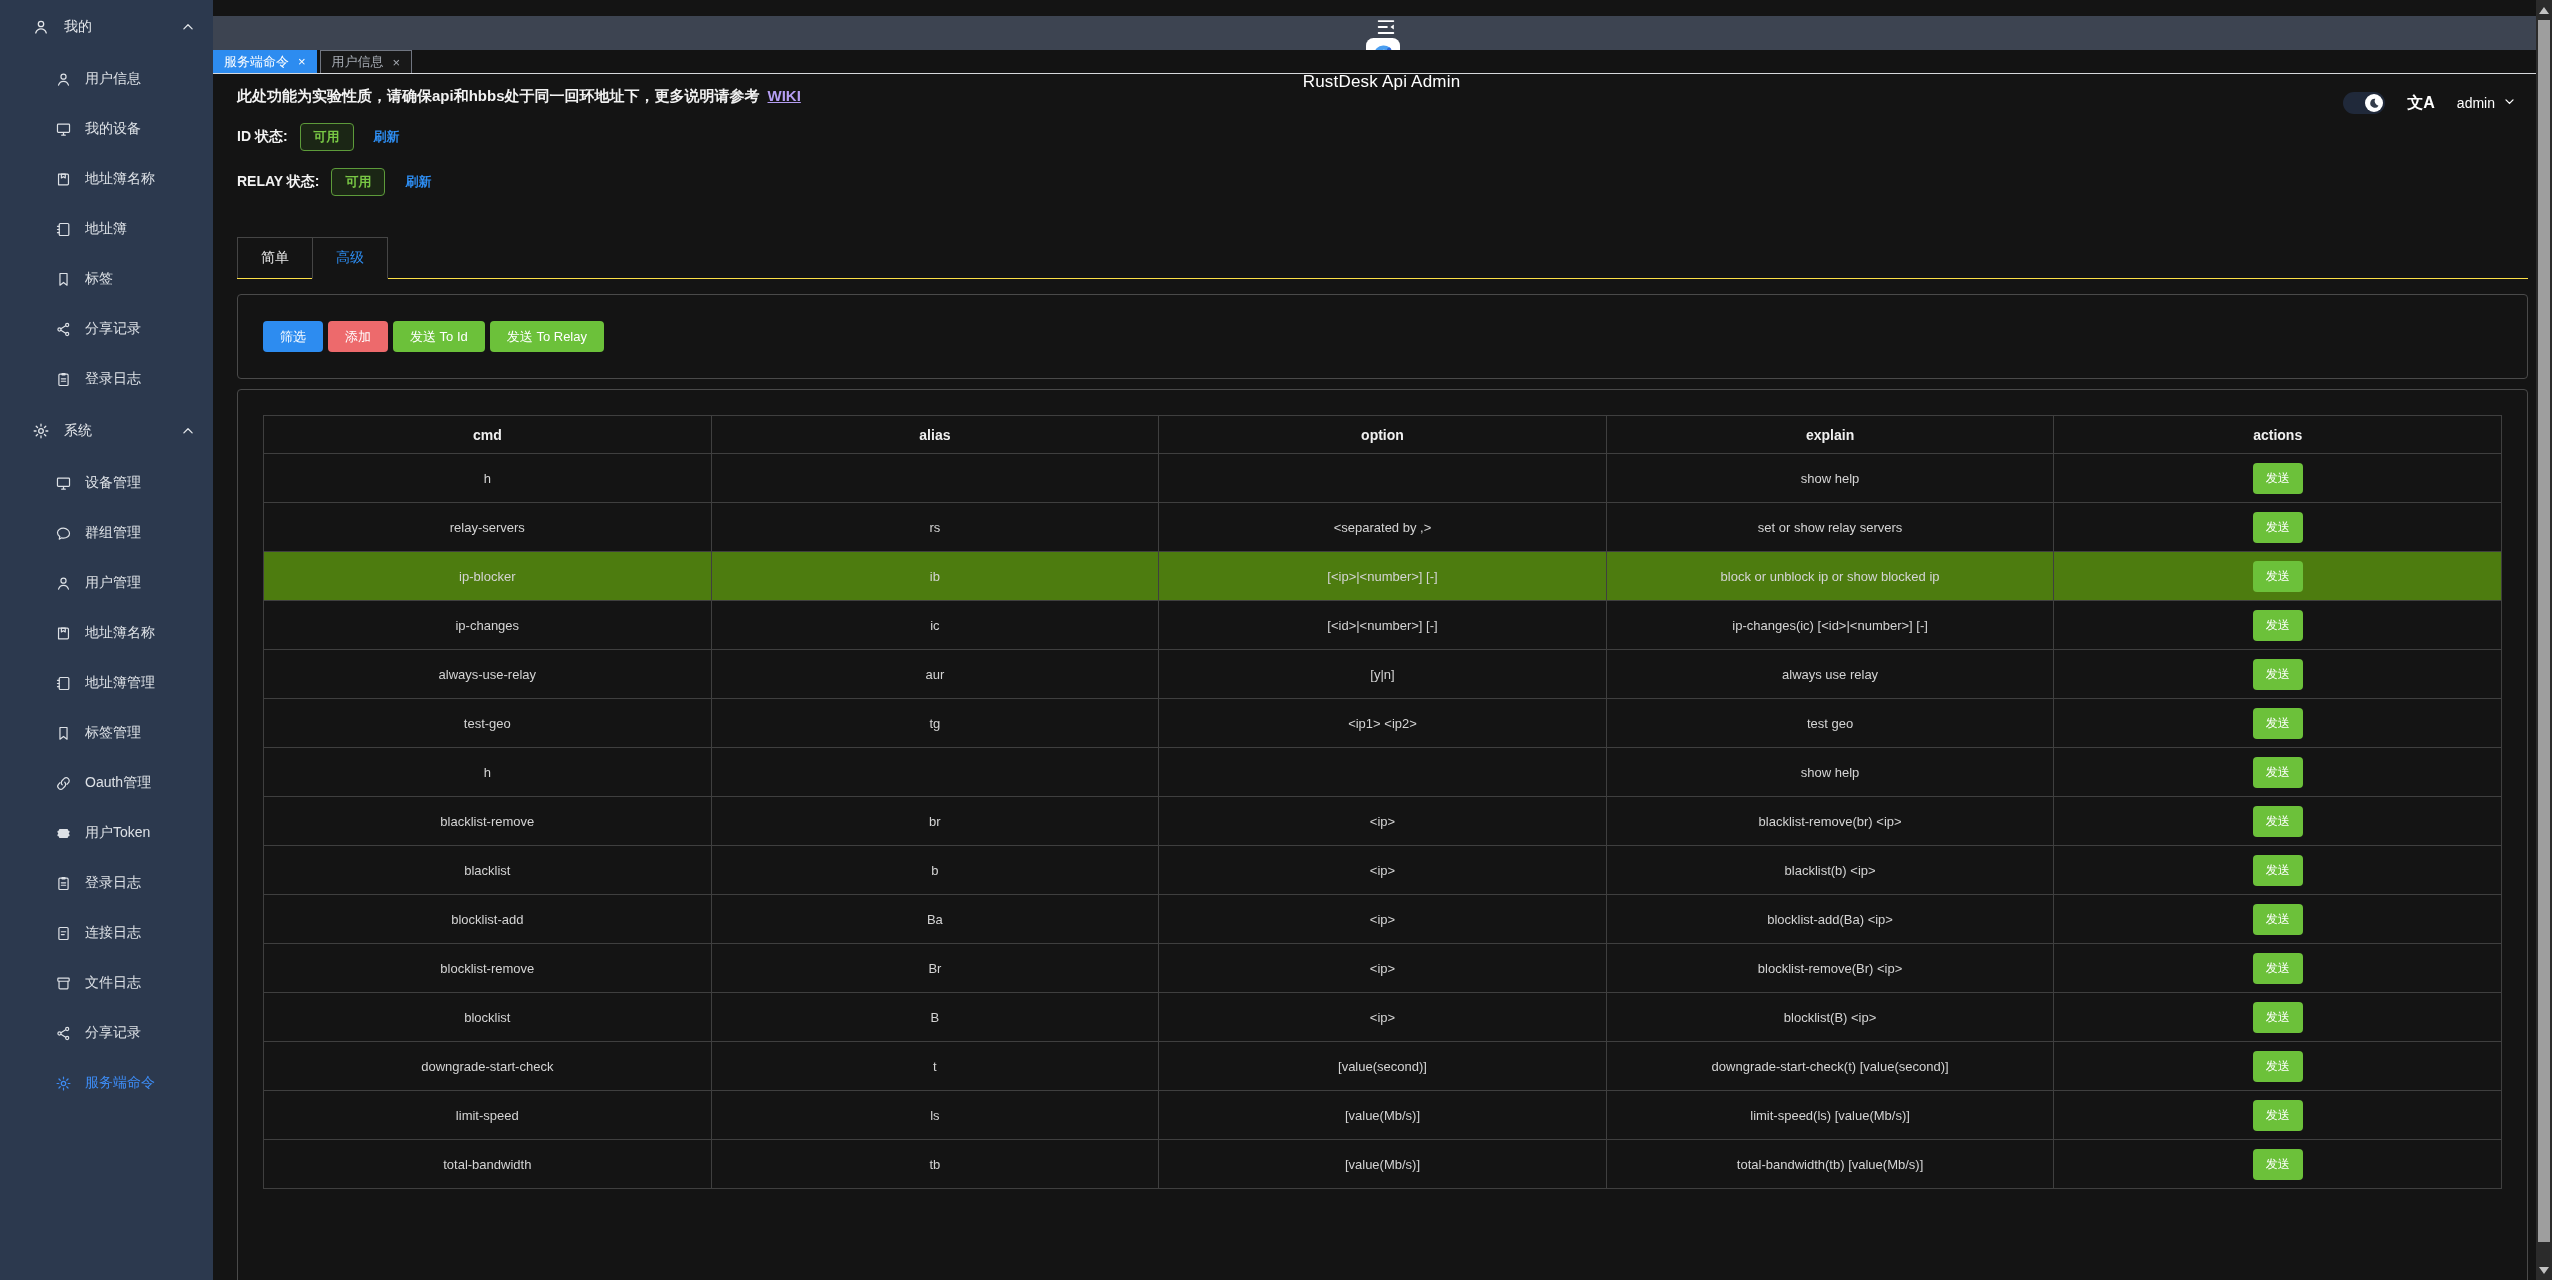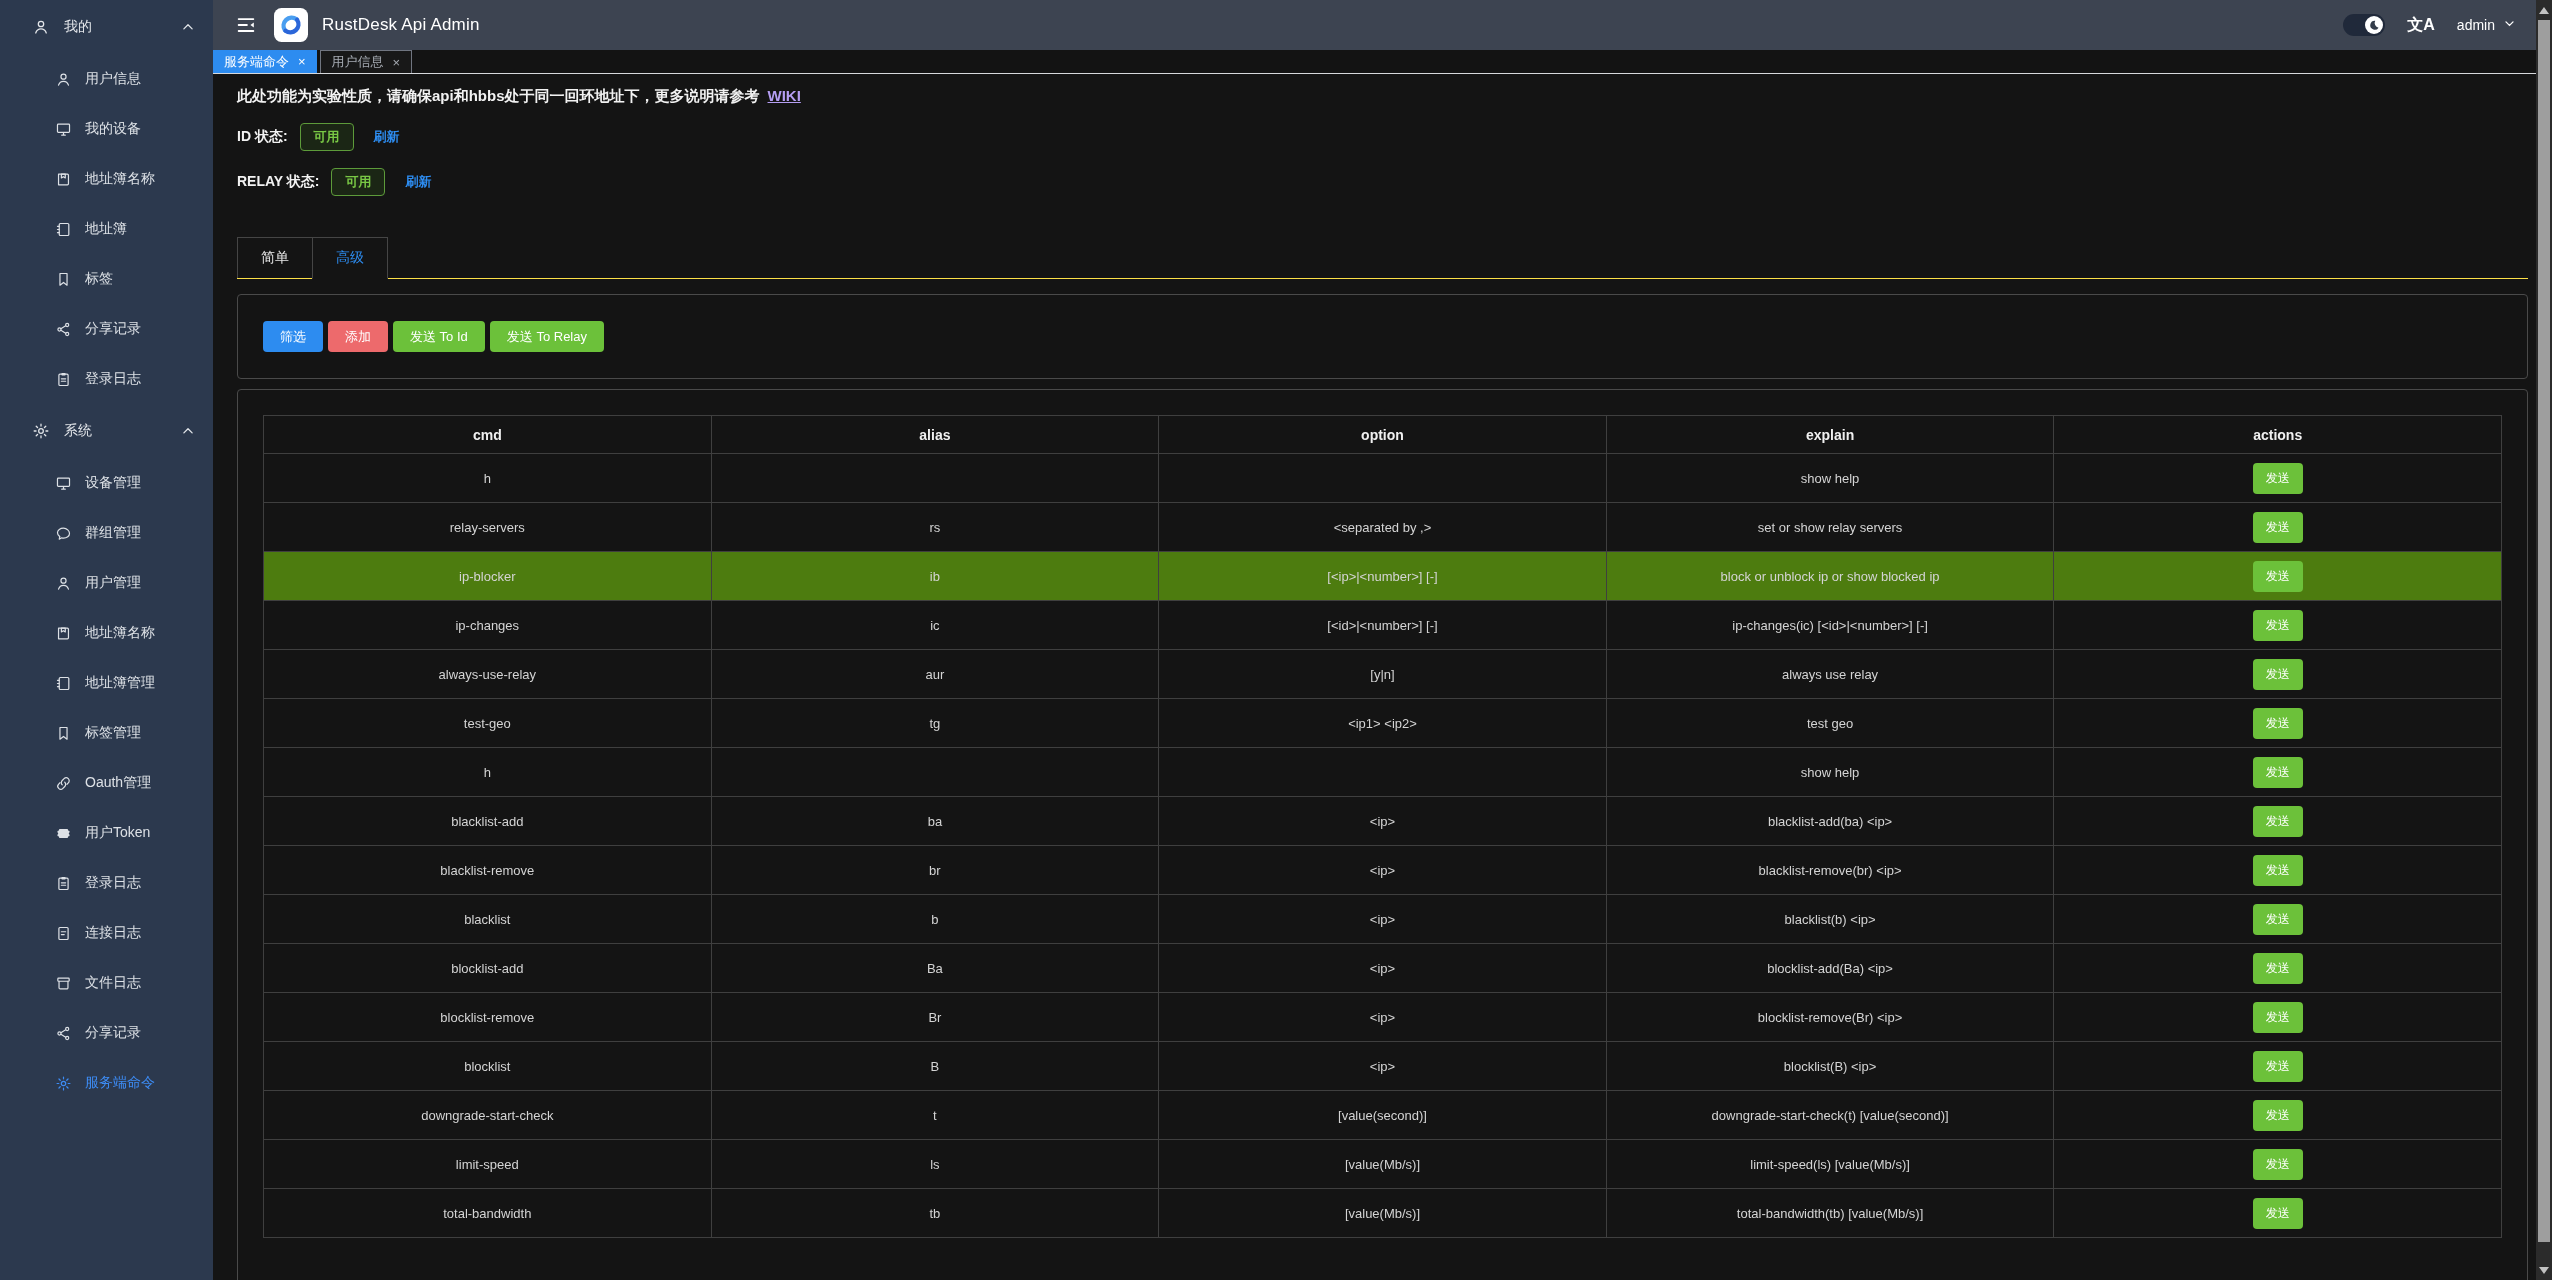--- a/index.html
+++ b/index.html
@@ -17,22 +17,22 @@
   .side-item { display:flex; align-items:center; height:50px; padding-left:55px;
     font-size:14px; color:#dde1e6; cursor:pointer; }
   .side-item .lbl { margin-left:13px; }
   .side-item.active { color:#3d8cf5; }
   .icon { display:inline-flex; }
   .icon svg { width:17px; height:17px; }
   .side-group .icon svg { width:18px; height:18px; }
   .chev svg { width:14px; height:14px; }
 
   
-  .header { position:absolute; left:213px; top:0; width:2323px; height:50px;
-    background:#3d4451; display:flex; align-items:center; color:#fff; z-index:2; }
+  .header { position:absolute; left:213px; top:16px; width:2323px; height:50px;
+    background:#3d4451; display:flex; align-items:center; color:#fff; z-index:2;flex-direction:column; }
   .burger { margin-left:22px; display:flex; cursor:pointer; }
   .burger svg { width:22px; height:22px; }
   .logo { margin-left:17px; width:34px; height:34px; display:flex; }
   .app-title { margin-left:14px; font-size:17px; letter-spacing:.2px; }
   .header-right { margin-left:auto; display:flex; align-items:center; margin-right:20px; gap:22px;justify-content:center; }
   .toggle { position:relative; width:42px; height:22px; border-radius:11px;
     background:#20293a; cursor:pointer; }
   .toggle .knob { position:absolute; right:2px; top:2px; width:18px; height:18px;
     border-radius:50%; background:#fff; display:flex; align-items:center; justify-content:center; }
   .toggle .knob svg { width:12px; height:12px; }
@@ -450,27 +450,20 @@
               <td><button class="send-btn">发送</button></td>
             </tr>
             <tr class="">
               <td>h</td>
               <td></td>
               <td></td>
               <td>show help</td>
               <td><button class="send-btn">发送</button></td>
             </tr>
             <tr class="">
-              <td>blacklist-add</td>
-              <td>ba</td>
-              <td>&lt;ip&gt;</td>
-              <td>blacklist-add(ba) &lt;ip&gt;</td>
-              <td><button class="send-btn">发送</button></td>
-            </tr>
-            <tr class="">
               <td>blacklist-remove</td>
               <td>br</td>
               <td>&lt;ip&gt;</td>
               <td>blacklist-remove(br) &lt;ip&gt;</td>
               <td><button class="send-btn">发送</button></td>
             </tr>
             <tr class="">
               <td>blacklist</td>
               <td>b</td>
               <td>&lt;ip&gt;</td>

